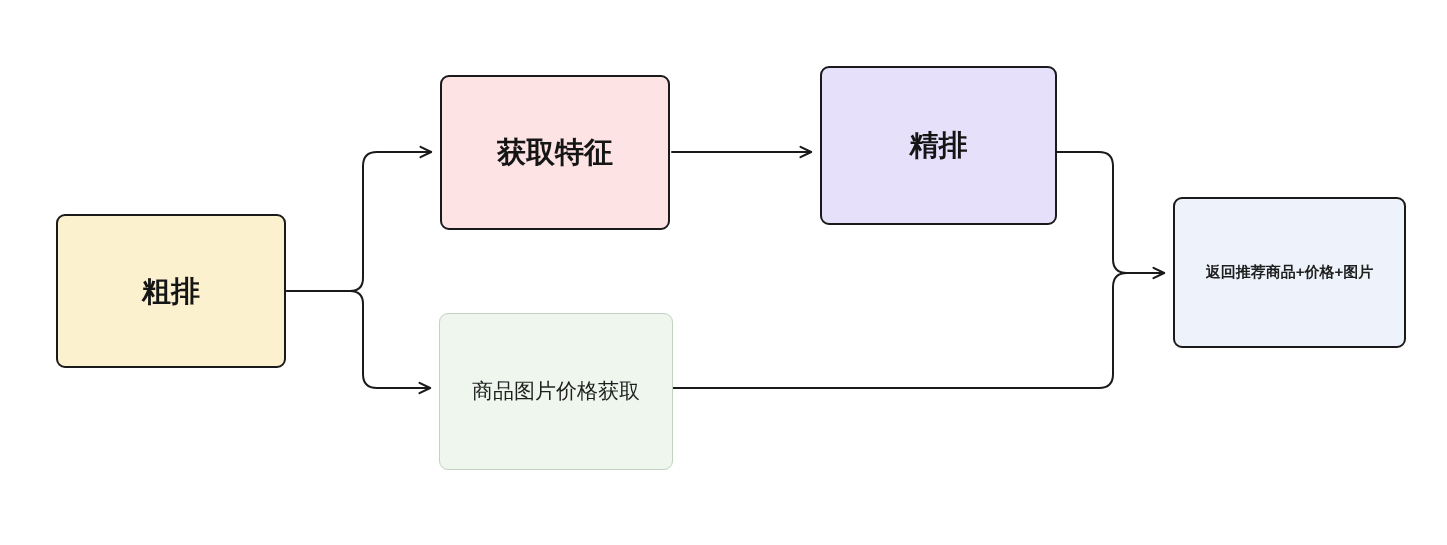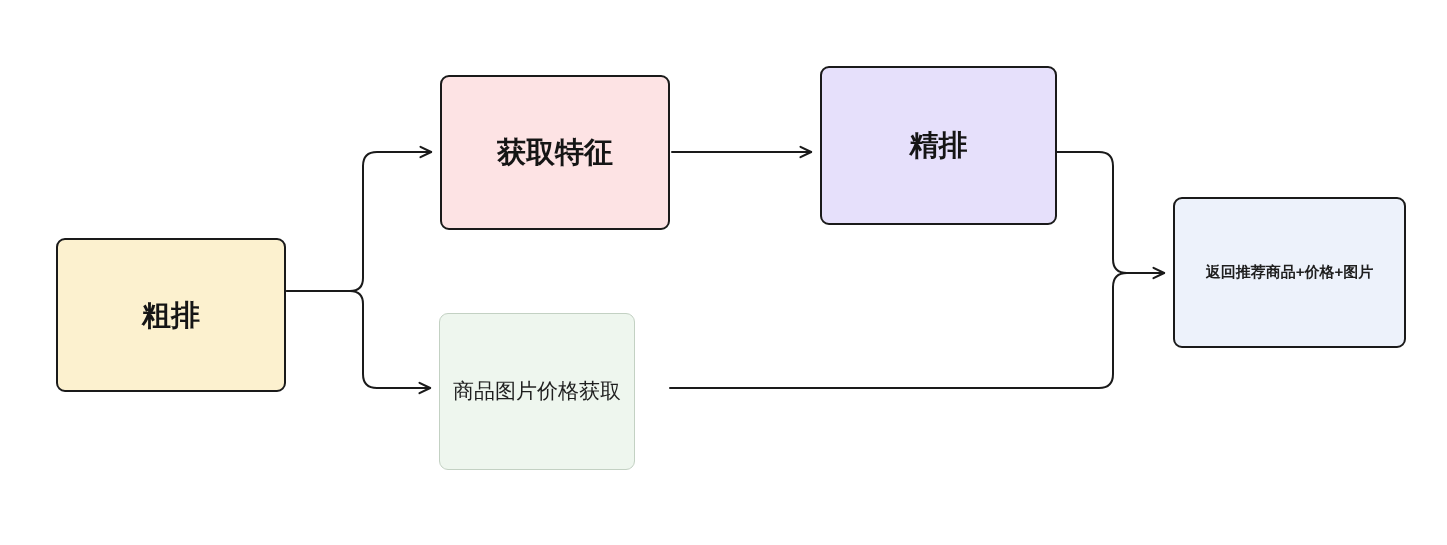--- a/index.html
+++ b/index.html
@@ -39,24 +39,24 @@
     line-height: 1.25;
     color: #151515;
   }
   .node .node-body {
     font-size: 14px;
     line-height: 1.55;
     margin-top: 4px;
     color: #202020;
   }
   
-  .node-coarse   { left: 56px;   top: 214px; width: 230px; height: 154px; background: #fcf1cf; padding: 4px 7px; margin-top: 24px; }
+  .node-coarse   { left: 56px;   top: 214px; width: 230px; height: 154px; background: #fcf1cf; padding: 4px 7px; }
   .node-feature  { left: 440px;  top: 75px;  width: 230px; height: 155px; background: #fde3e4; padding: 4px 7px; }
   .node-fine     { left: 820px;  top: 66px;  width: 237px; height: 159px; background: #e6e0fb; padding: 4px 8px; }
-  .node-imgprice { left: 439px;  top: 313px; width: 196px; height: 157px; background: #eef6ee;
+  .node-imgprice { left: 439px;  top: 313px; width: 234px; height: 157px; background: #eef6ee;
                    border: 1.5px solid #c3d1c3; padding: 6px 1px; }
   .node-result   { left: 1173px; top: 197px; width: 233px; height: 151px; background: #edf2fb; padding: 4px 8px; }
 
   .node-imgprice .node-title,
   .node-imgprice .node-body {
     font-size: 21px;
     font-weight: 400;
     line-height: 1.45;
     margin-top: 0;
     color: #1f1f1f;

